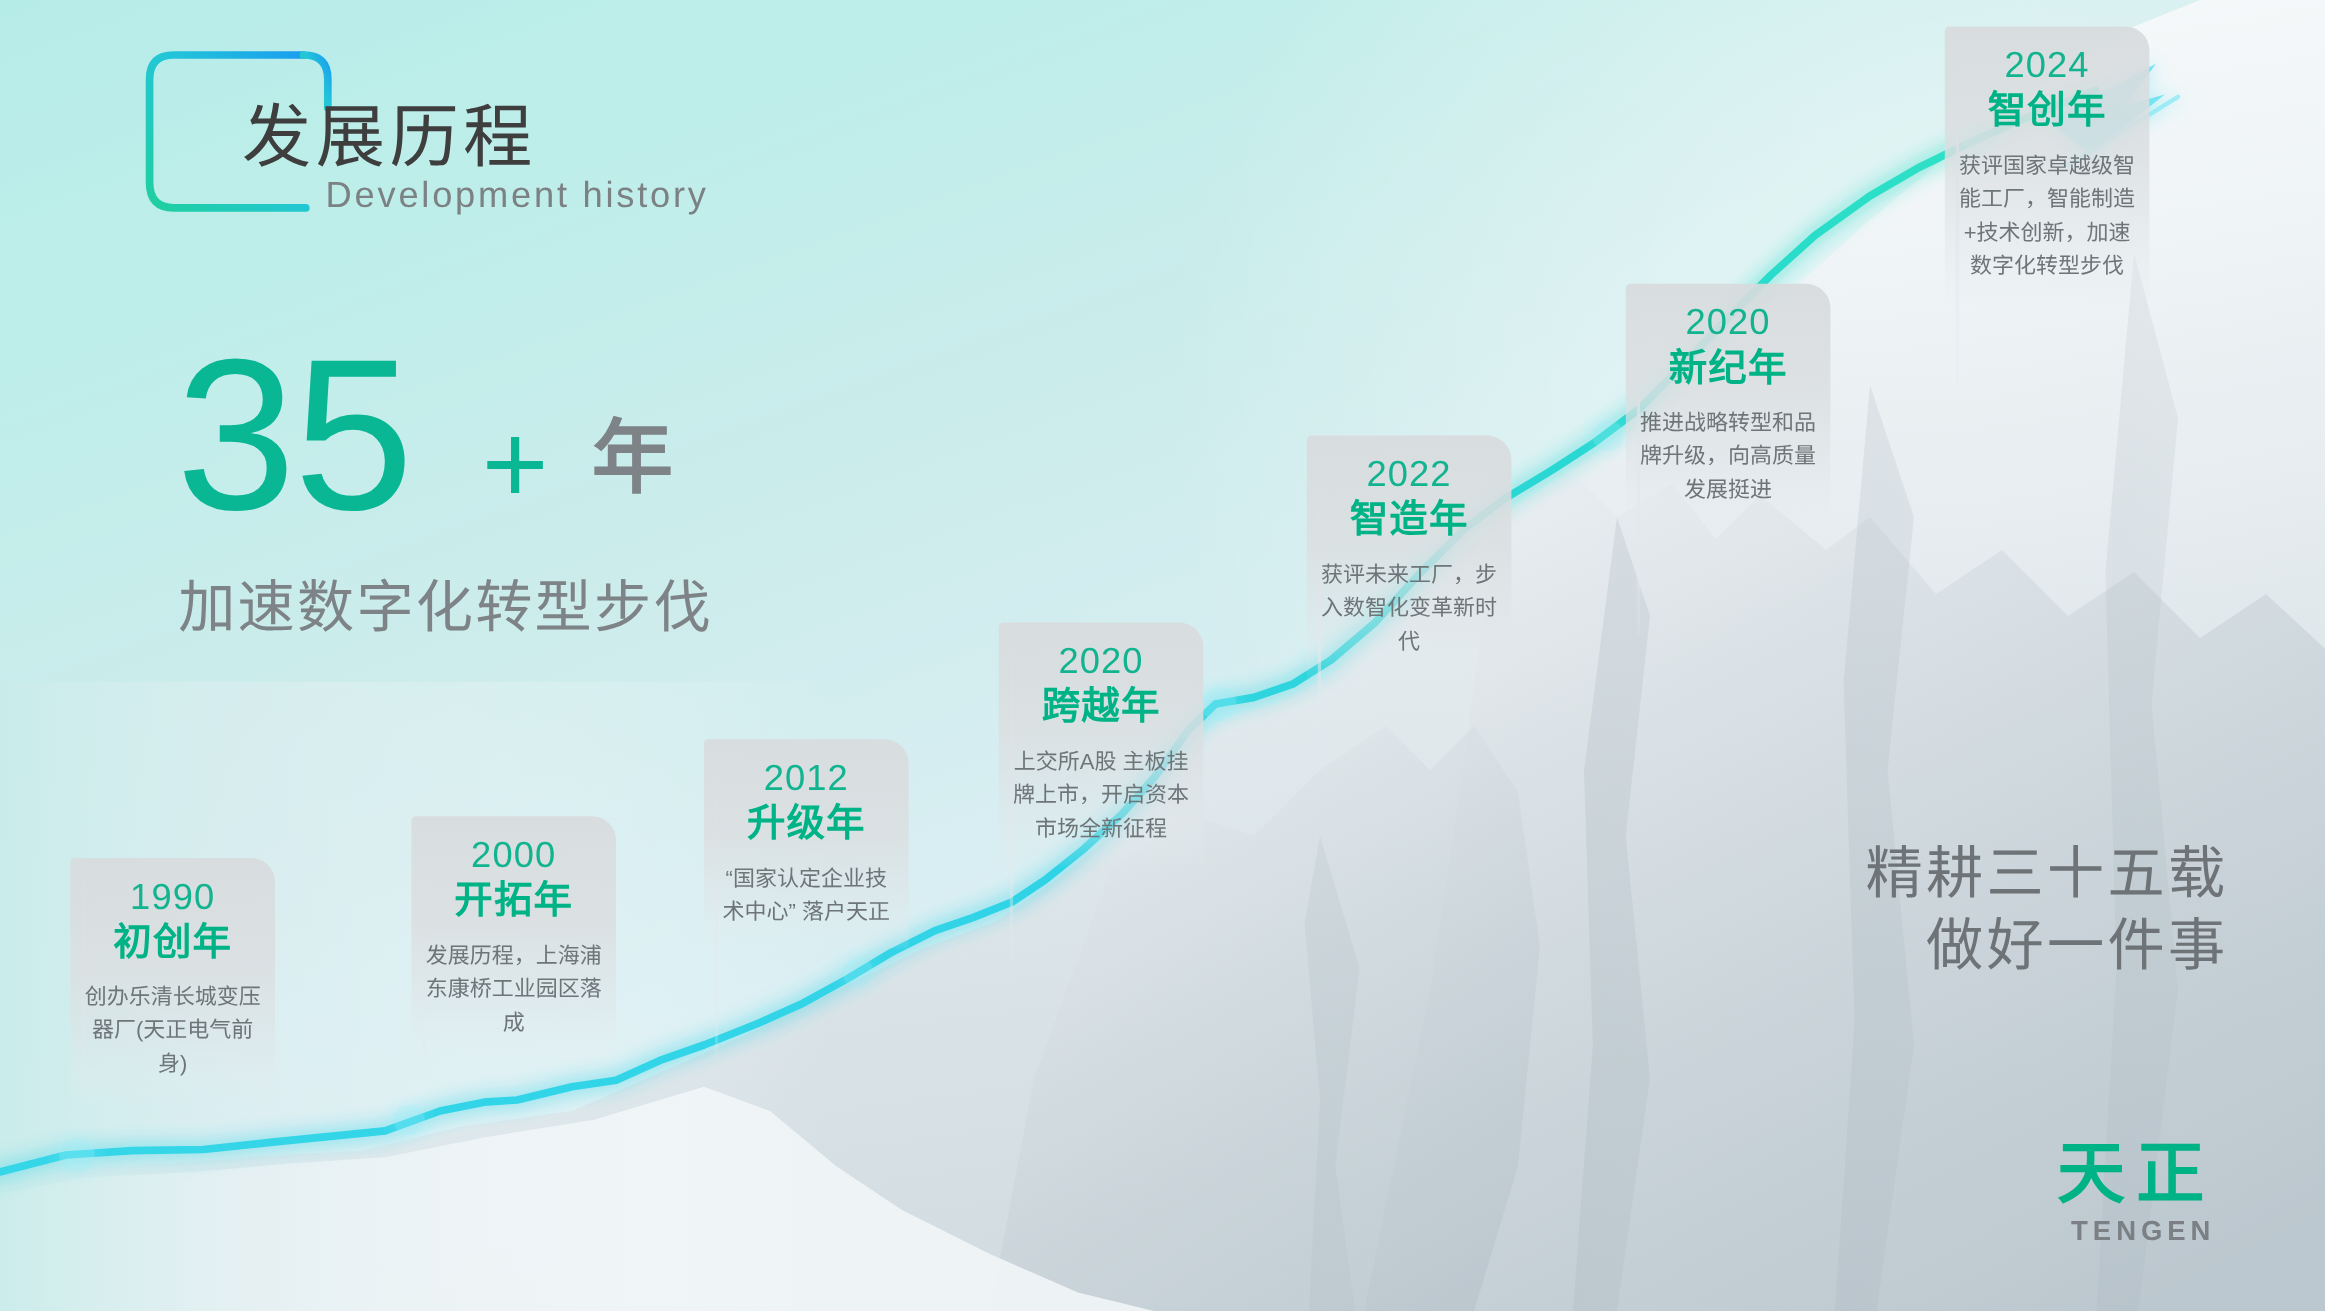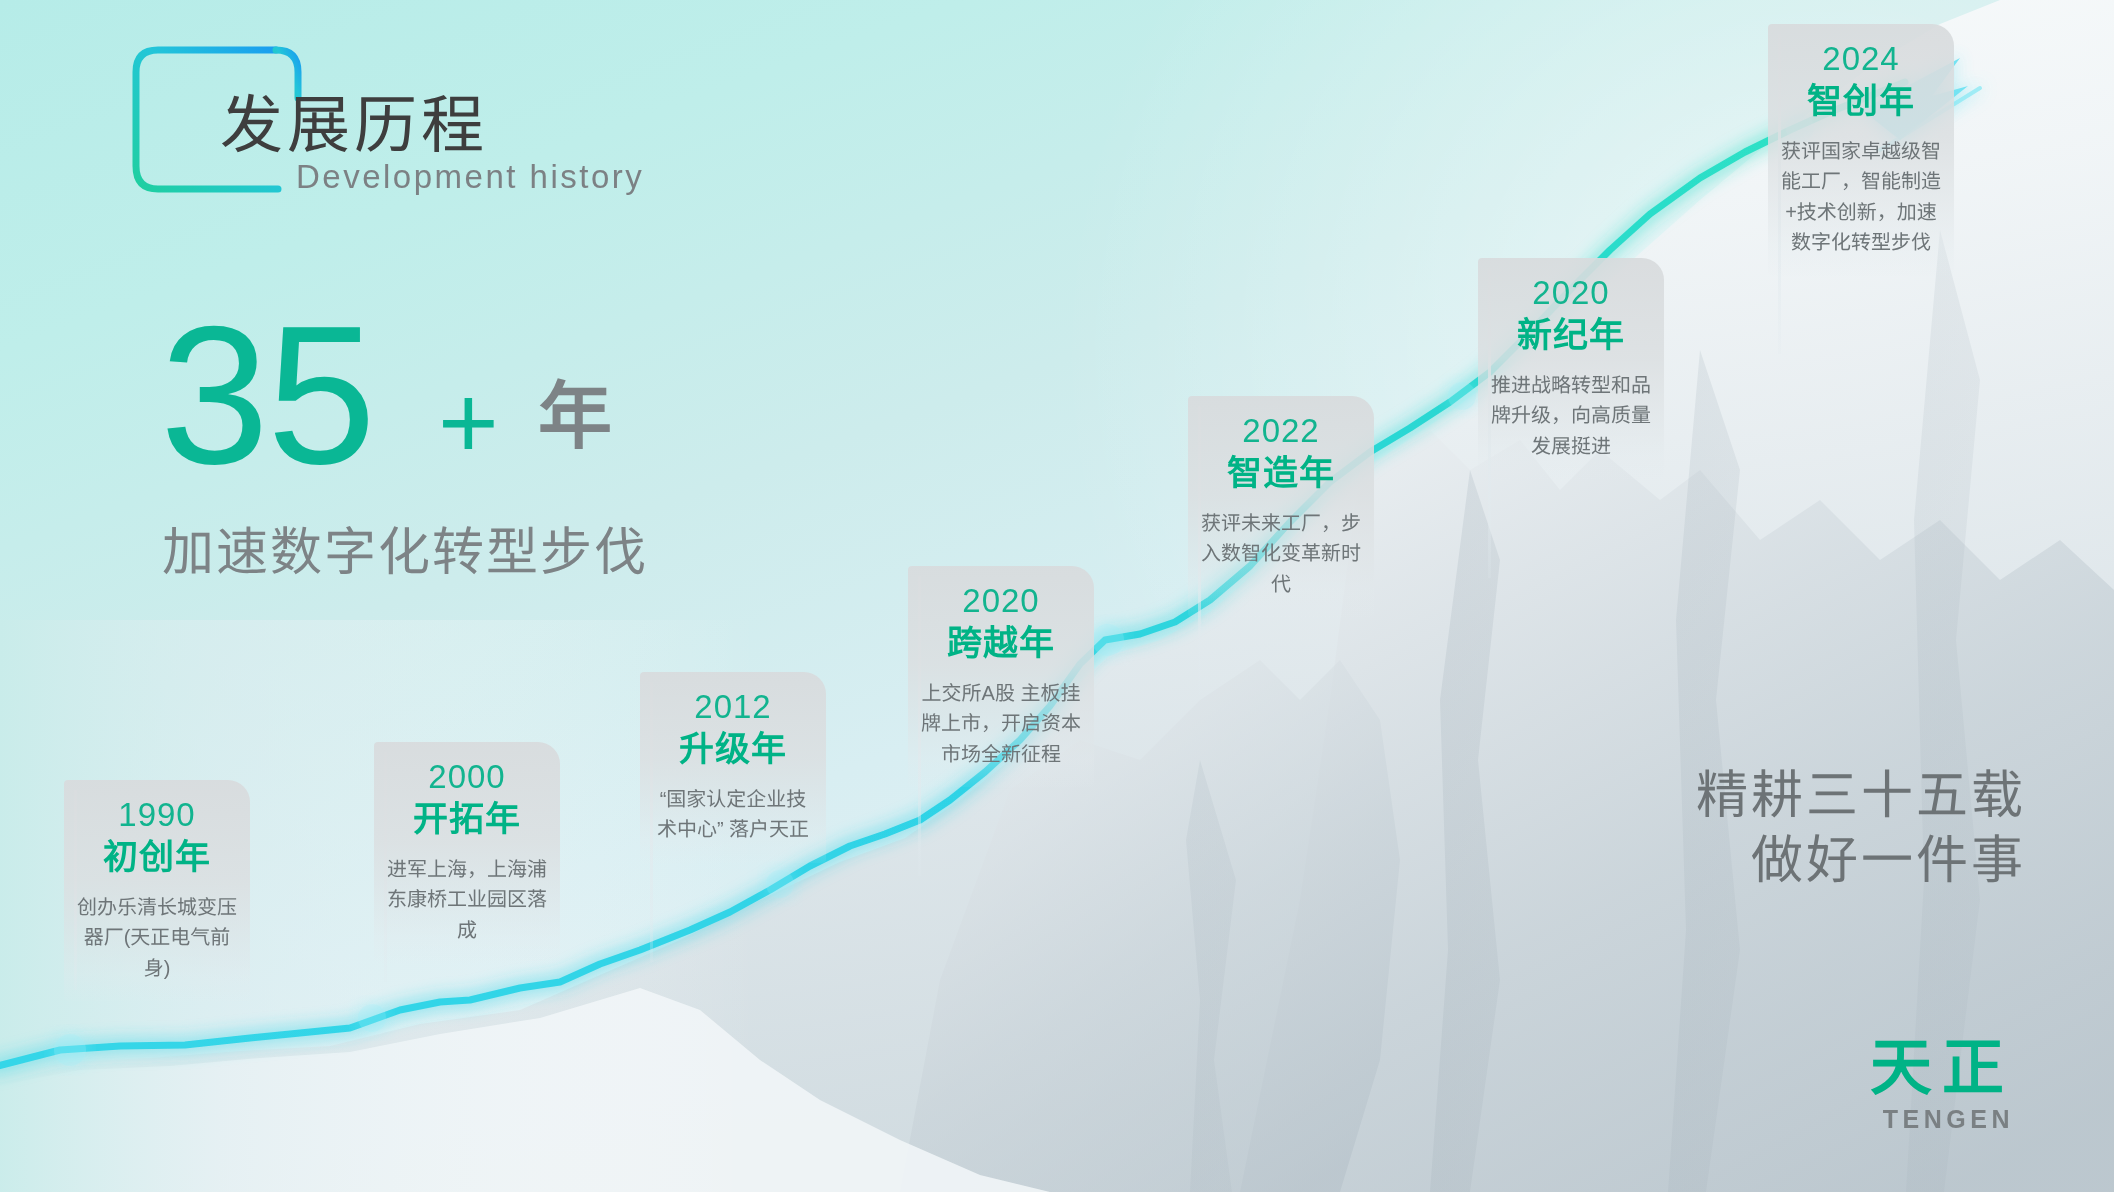--- a/index.html
+++ b/index.html
@@ -336,21 +336,21 @@
       <div class="card-name">初创年</div>
       <div class="card-desc">创办乐清长城变压器厂(天正电气前身)</div>
     </div>
   </div>
 
   <div class="card" style="left:374px; top:742px;">
     <div class="card-stem" style="height:230px; top:10px;"></div>
     <div class="card-panel">
       <div class="card-year">2000</div>
       <div class="card-name">开拓年</div>
-      <div class="card-desc">进军上海，上海浦东康桥工业园区落成</div>
+      <div class="card-desc">发展历程，上海浦东康桥工业园区落成</div>
     </div>
   </div>
 
   <div class="card" style="left:640px; top:672px;">
     <div class="card-stem" style="height:280px; top:10px;"></div>
     <div class="card-panel">
       <div class="card-year">2012</div>
       <div class="card-name">升级年</div>
       <div class="card-desc">“国家认定企业技术中心” 落户天正</div>
     </div>

